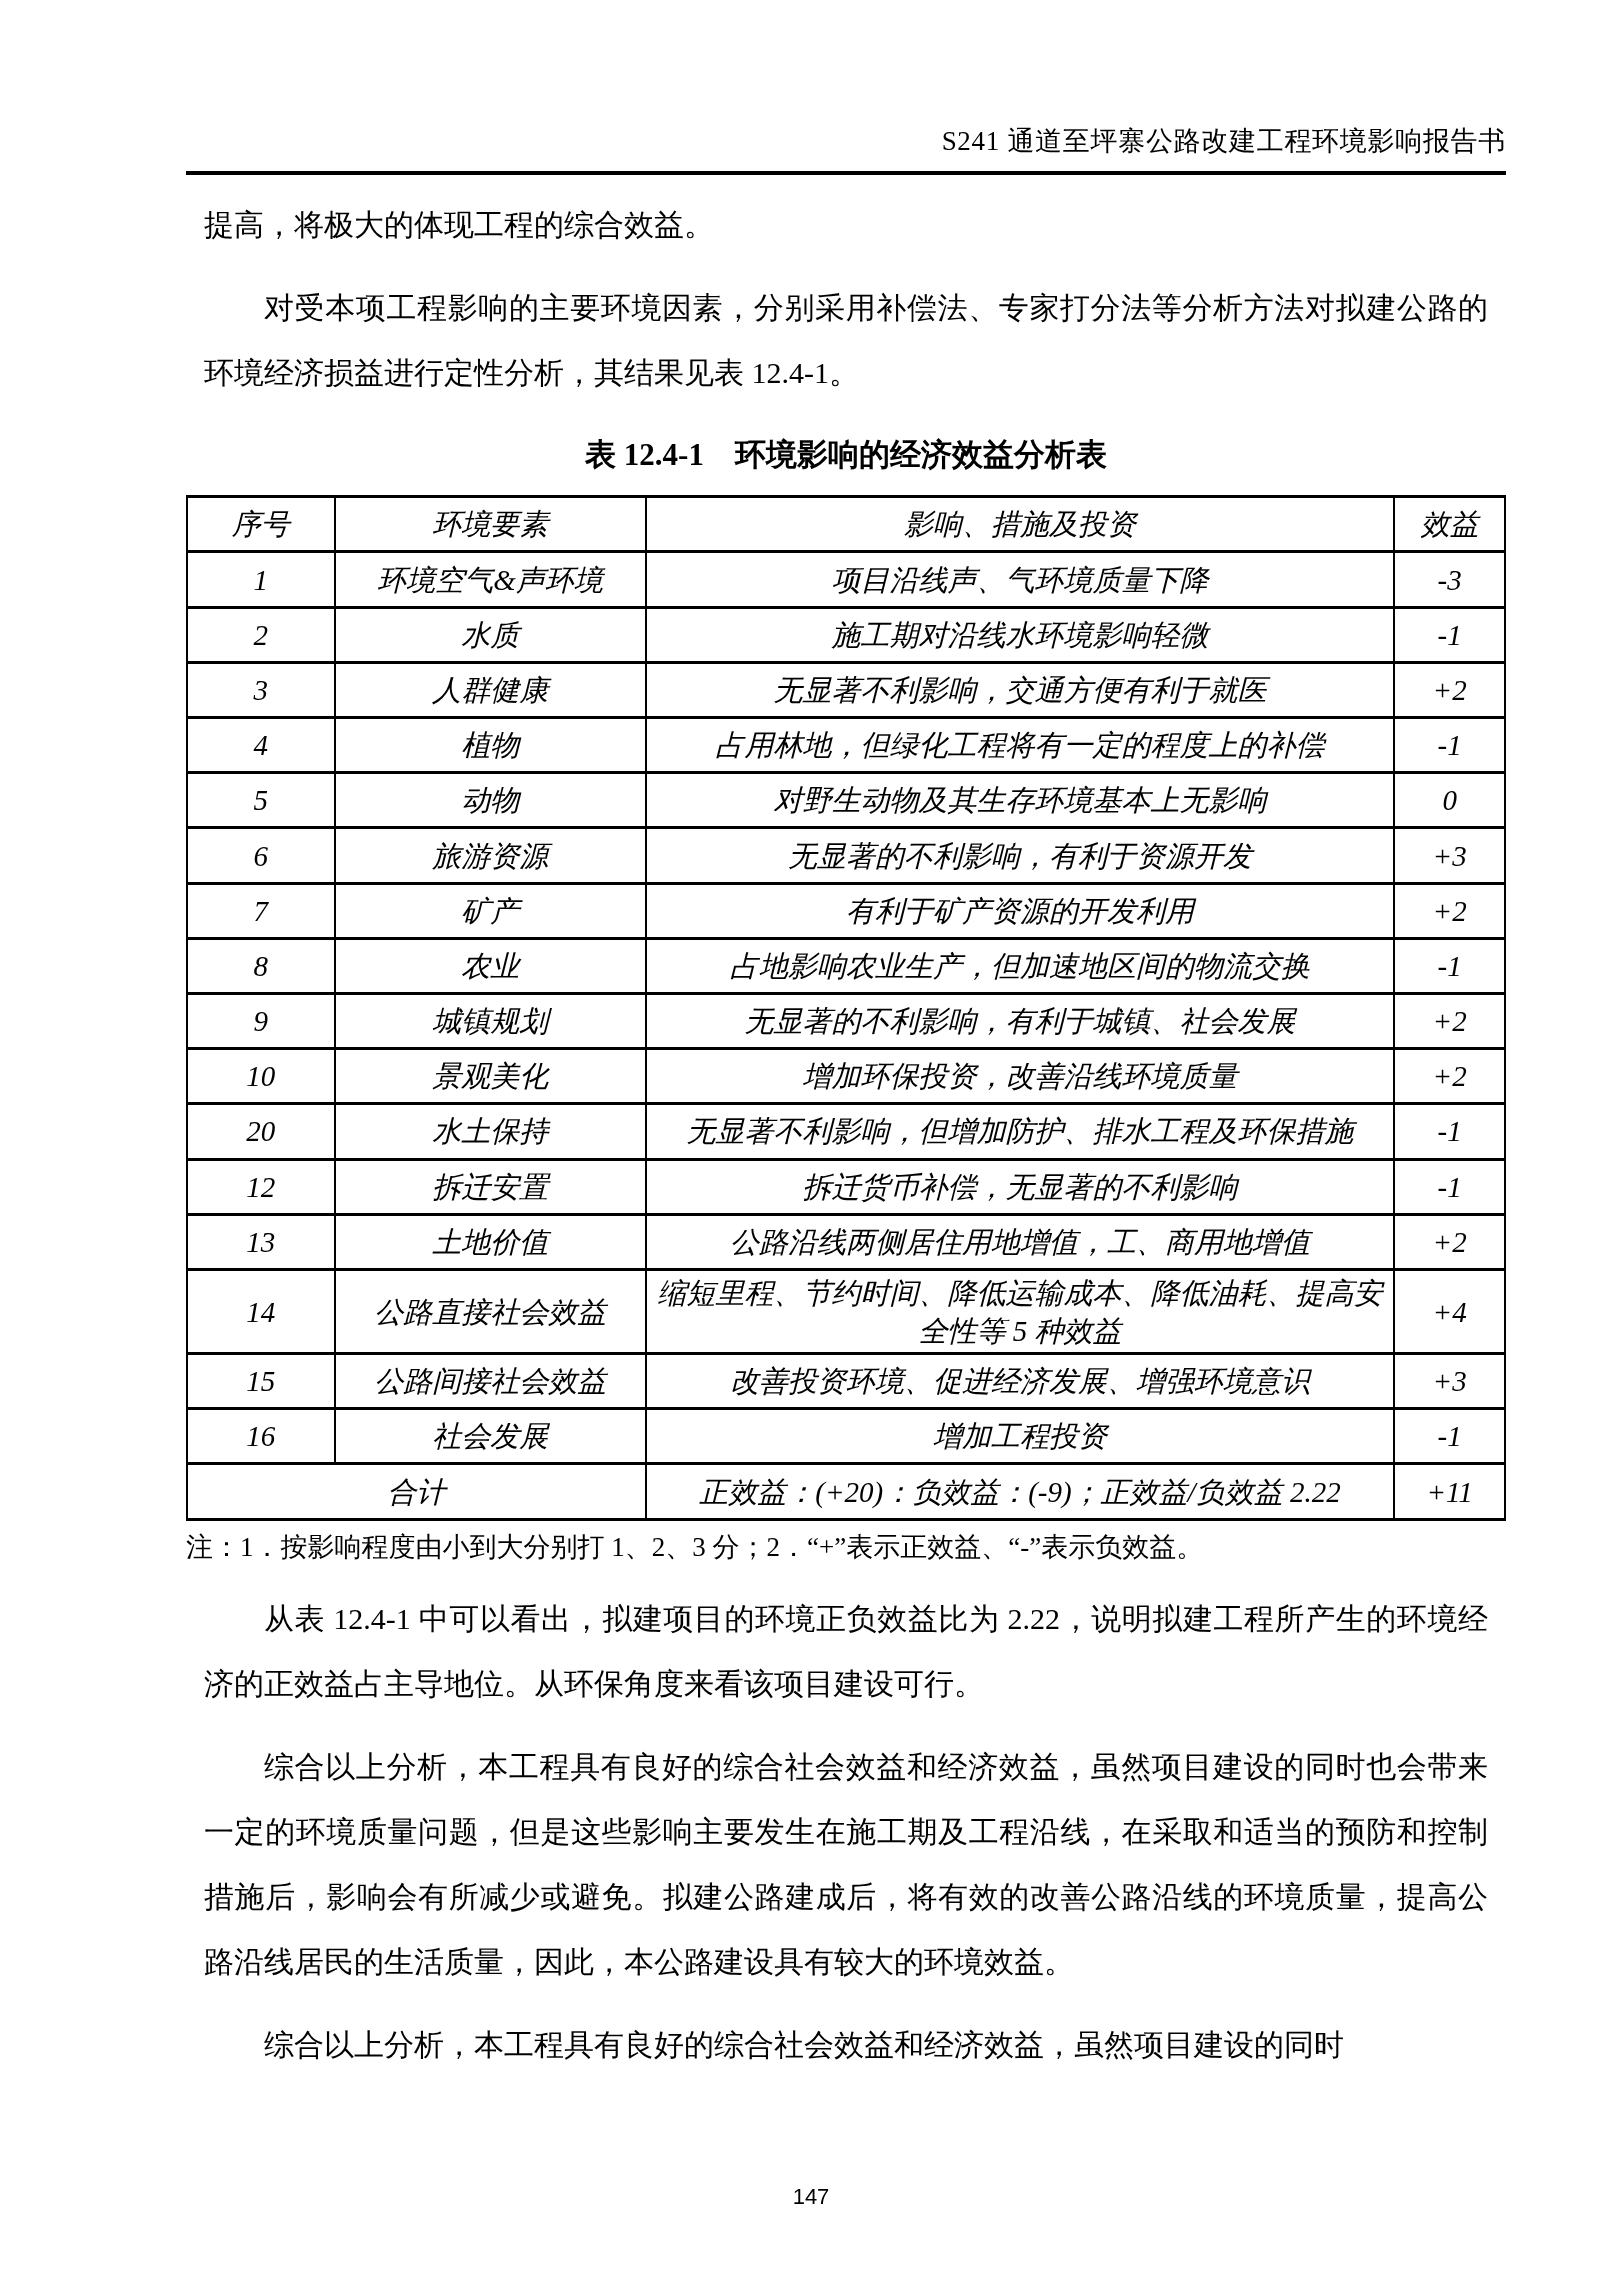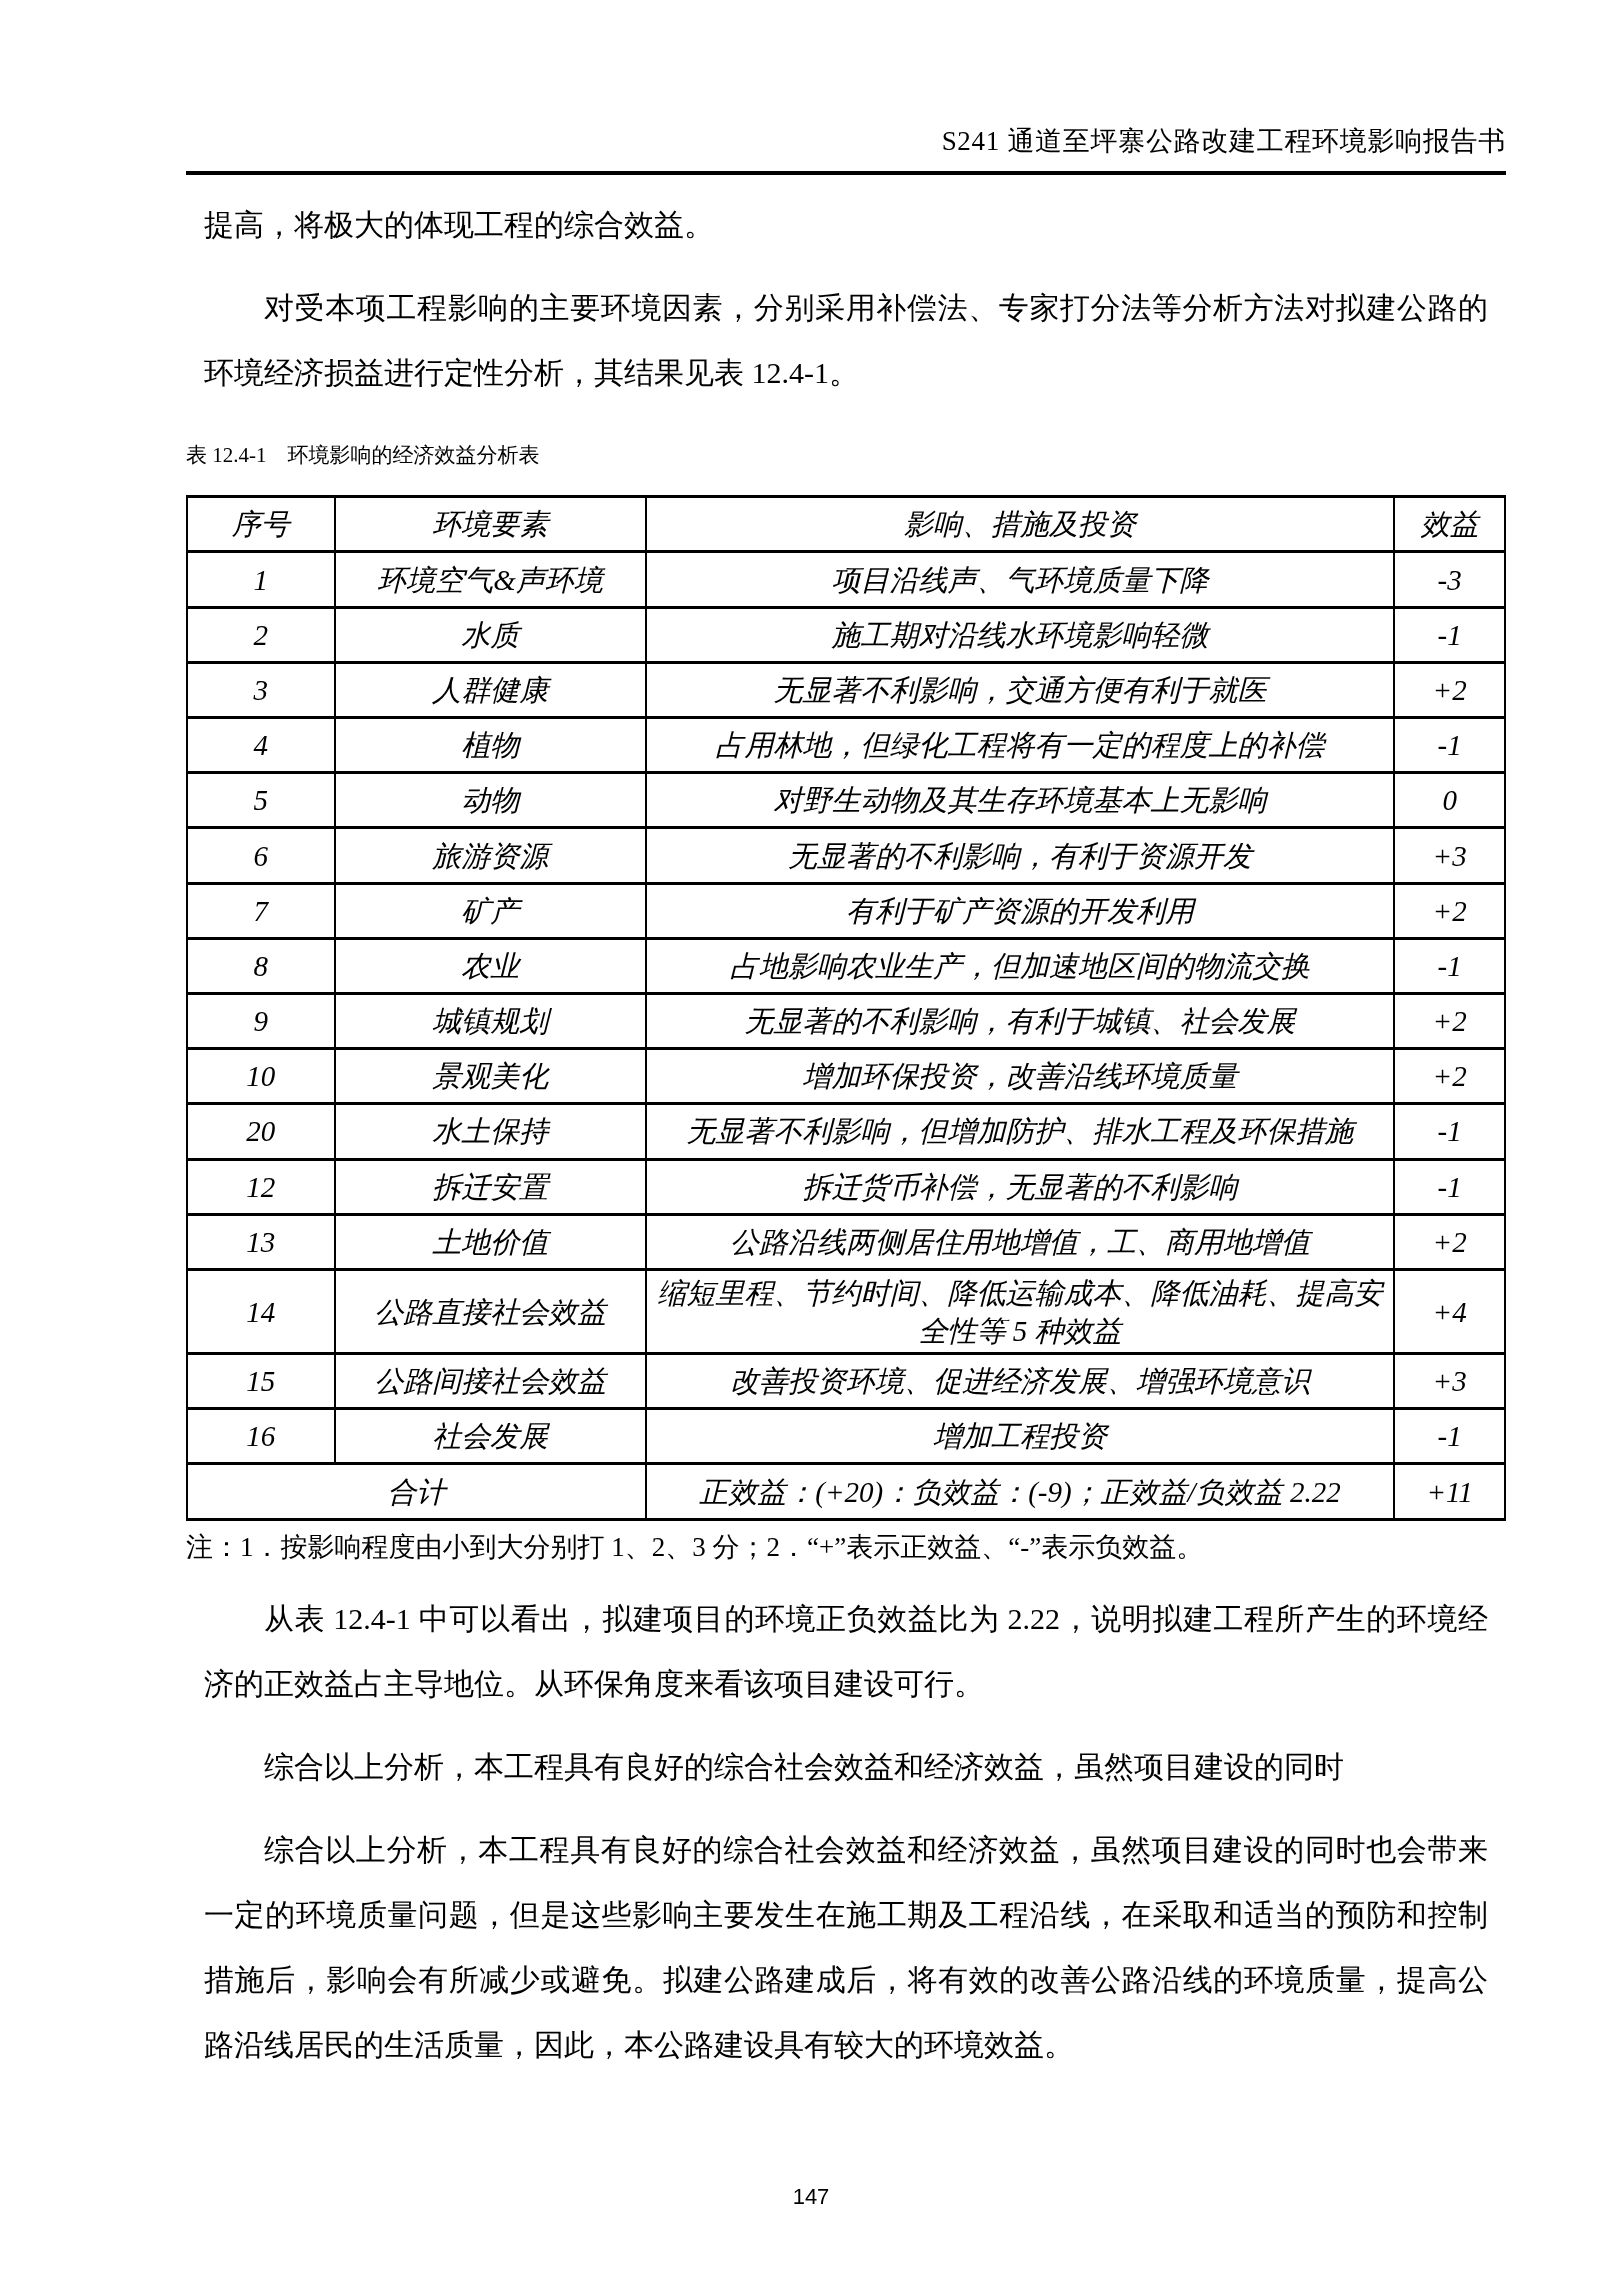--- a/index.html
+++ b/index.html
@@ -33,22 +33,23 @@
     margin: 18px;
     font-size: 30px;
     line-height: 65px;
     text-align: justify;
     text-justify: inter-ideograph;
   }
   .para.indent { text-indent: 60px; }
   .para.first { margin-top: 17px; }
   .table-title {
     margin: 0;
-    font-size: 21px;
-    font-weight: normal;
+    font-size: 31px;
+    font-weight: bold;
+    text-align: center;
     line-height: 64px;
   }
   table.analysis {
     width: 100%;
     border-collapse: collapse;
     table-layout: fixed;
     margin-top: 7.9px;
     font-style: italic;
   }
   table.analysis th,
@@ -213,19 +214,19 @@
         <td colspan="2">合计</td>
         <td>正效益：(+20)：负效益：(-9)；正效益/负效益 2.22</td>
         <td>+11</td>
       </tr>
     </tbody>
   </table>
 
   <div class="note">注：1．按影响程度由小到大分别打 1、2、3 分；2．“+”表示正效益、“-”表示负效益。</div>
 
   <p class="para indent">从表 12.4-1 中可以看出，拟建项目的环境正负效益比为 2.22，说明拟建工程所产生的环境经济的正效益占主导地位。从环保角度来看该项目建设可行。</p>
+  <p class="para indent">综合以上分析，本工程具有良好的综合社会效益和经济效益，虽然项目建设的同时也会带来一定的环境质量问题，但是这些影响主要发生在施工期及工程沿线，在采取和适当的预防和控制措施后，影响会有所减少或避免。拟建公路建成后，将有效的改善公路沿线的环境质量，提高公路沿线居民的生活质量，因此，本公路建设具有较大的环境效益。</p>
   <p class="para indent">综合以上分析，本工程具有良好的综合社会效益和经济效益，虽然项目建设的同时</p>
-  <p class="para indent">综合以上分析，本工程具有良好的综合社会效益和经济效益，虽然项目建设的同时也会带来一定的环境质量问题，但是这些影响主要发生在施工期及工程沿线，在采取和适当的预防和控制措施后，影响会有所减少或避免。拟建公路建成后，将有效的改善公路沿线的环境质量，提高公路沿线居民的生活质量，因此，本公路建设具有较大的环境效益。</p>
 
   <div class="page-num">147</div>
 
 </div>
 
 
 </body></html>

